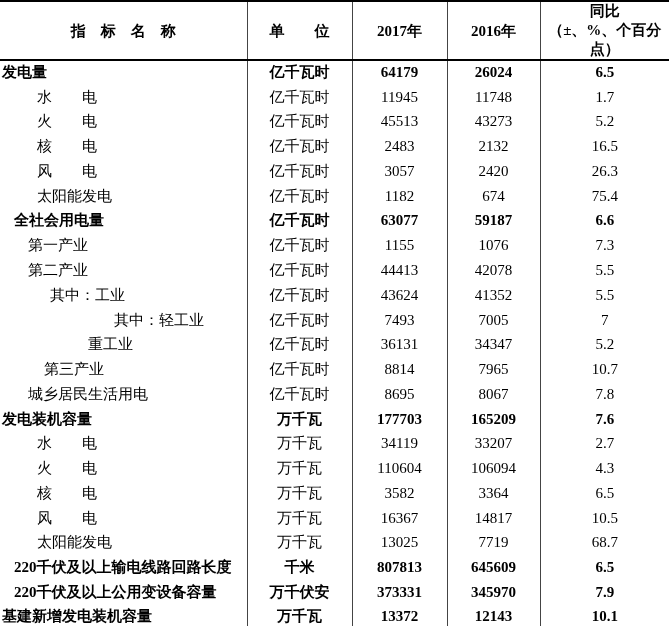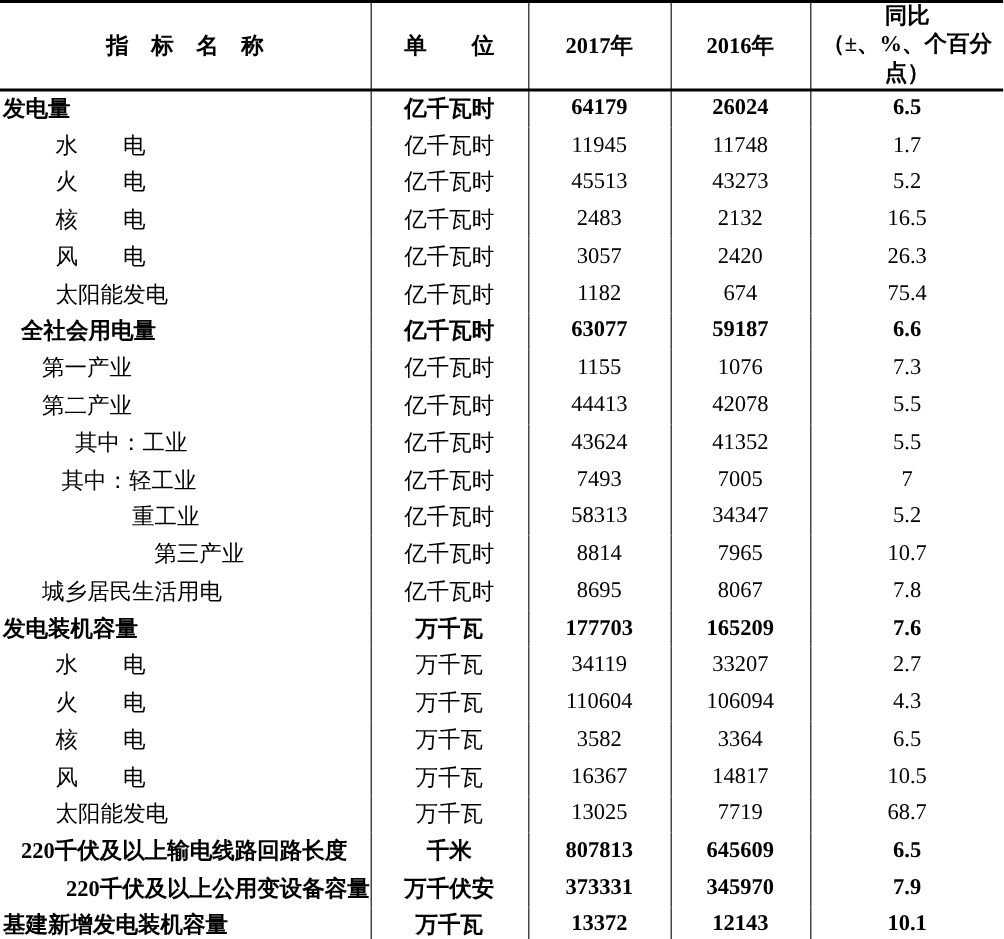--- a/index.html
+++ b/index.html
@@ -134,35 +134,35 @@
     <td class="c-yoy">5.5</td>
   </tr>
         <tr>
     <td class="c-indicator" style="padding-left: 50px;">其中：工业</td>
     <td class="c-unit">亿千瓦时</td>
     <td class="c-2017">43624</td>
     <td class="c-2016">41352</td>
     <td class="c-yoy">5.5</td>
   </tr>
         <tr>
-    <td class="c-indicator" style="padding-left: 41px;">其中：轻工业</td>
+    <td class="c-indicator" style="padding-left: 114px;">其中：轻工业</td>
     <td class="c-unit">亿千瓦时</td>
     <td class="c-2017">7493</td>
     <td class="c-2016">7005</td>
     <td class="c-yoy">7</td>
   </tr>
         <tr>
     <td class="c-indicator" style="padding-left: 88px;">重工业</td>
     <td class="c-unit">亿千瓦时</td>
-    <td class="c-2017">58313</td>
+    <td class="c-2017">36131</td>
     <td class="c-2016">34347</td>
     <td class="c-yoy">5.2</td>
   </tr>
         <tr>
-    <td class="c-indicator" style="padding-left: 19px; text-align: center;">第三产业</td>
+    <td class="c-indicator" style="padding-left: 44px;">第三产业</td>
     <td class="c-unit">亿千瓦时</td>
     <td class="c-2017">8814</td>
     <td class="c-2016">7965</td>
     <td class="c-yoy">10.7</td>
   </tr>
         <tr>
     <td class="c-indicator" style="padding-left: 28px;">城乡居民生活用电</td>
     <td class="c-unit">亿千瓦时</td>
     <td class="c-2017">8695</td>
     <td class="c-2016">8067</td>
@@ -211,21 +211,21 @@
     <td class="c-yoy">68.7</td>
   </tr>
         <tr class="bold">
     <td class="c-indicator" style="padding-left: 14px;">220千伏及以上输电线路回路长度</td>
     <td class="c-unit">千米</td>
     <td class="c-2017">807813</td>
     <td class="c-2016">645609</td>
     <td class="c-yoy">6.5</td>
   </tr>
         <tr class="bold">
-    <td class="c-indicator" style="padding-left: 2px; text-align: right;">220千伏及以上公用变设备容量</td>
+    <td class="c-indicator" style="padding-left: 14px;">220千伏及以上公用变设备容量</td>
     <td class="c-unit">万千伏安</td>
     <td class="c-2017">373331</td>
     <td class="c-2016">345970</td>
     <td class="c-yoy">7.9</td>
   </tr>
         <tr class="bold">
     <td class="c-indicator" style="padding-left: 2px;">基建新增发电装机容量</td>
     <td class="c-unit">万千瓦</td>
     <td class="c-2017">13372</td>
     <td class="c-2016">12143</td>

